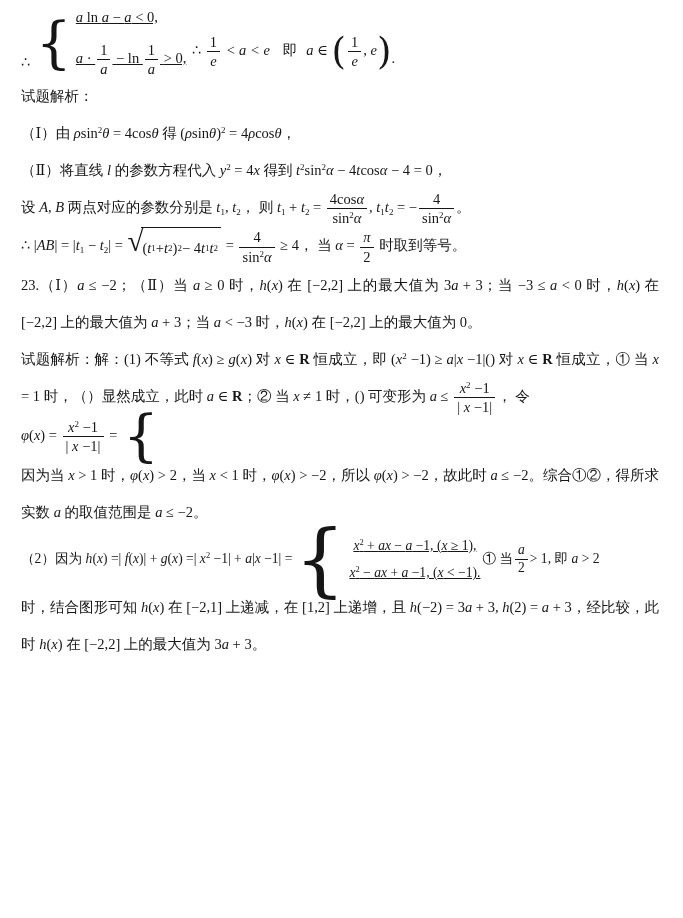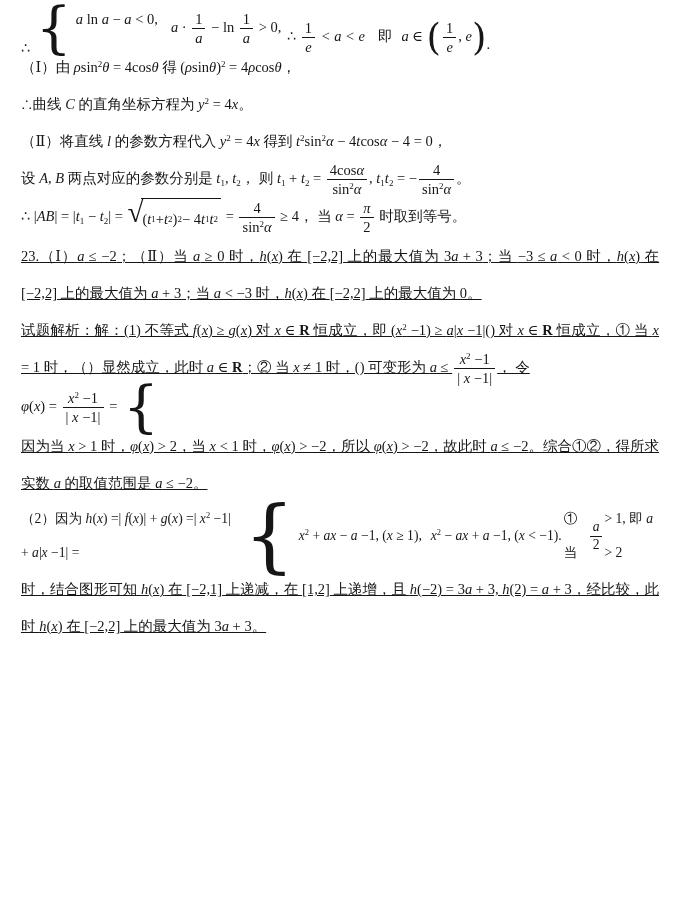--- a/index.html
+++ b/index.html
@@ -4,40 +4,40 @@
 <style>
   html,body{margin:0;padding:0;}
   body{
     width:683px;height:918px;box-sizing:border-box;overflow:hidden;
     padding:8px 24px 0 21px;
     background:#ffffff;color:#161616;
     font-family:"Liberation Serif","DejaVu Serif",serif;
     font-size:14.5px;
   }
   p.line{margin:0;line-height:2.55;}
-  .just{text-align:justify;text-decoration:underline;}
+  .just{text-align:justify;}
   .k-i{font-style:italic;}
   .k-b{font-weight:bold;}
   .k-cn{}
   .k-r{}
   sup,sub{font-size:0.62em;line-height:1;}
   sup{vertical-align:0.55em;}
   sub{vertical-align:-0.3em;}
   .seg{white-space:normal;}
   
   .frac{display:inline-flex;flex-direction:column;align-items:center;vertical-align:middle;
         line-height:1.25;margin:0 2px;text-align:center;}
   .frac .num{border-bottom:1px solid currentColor;padding:0 3px;align-self:stretch;white-space:nowrap;}
   .frac .den{padding:0 3px;white-space:nowrap;}
   
   .cases{display:inline-flex;align-items:center;vertical-align:middle;margin:0 2px;}
   .cases .brace{line-height:0.72;margin-right:4px;font-family:"DejaVu Serif","Liberation Serif",serif;font-weight:400;}
   .brace2{font-size:3.9em;}
   .brace3{font-size:5.9em;}
-  .cases-col{display:inline-flex;flex-direction:row;gap:9px;}
+  .cases-col{display:inline-flex;flex-direction:column;gap:9px;text-decoration:underline;}
   .col-left{align-items:flex-start;}
   .col-center{align-items:center;}
   .b1col{gap:13px;}
   .cases-row{white-space:nowrap;line-height:1.35;}
   
   .sqrt{display:inline-flex;align-items:stretch;vertical-align:middle;margin:0 1px;}
   .sqrt-sym{font-size:2.0em;line-height:1;margin-right:-2px;align-self:flex-start;}
   .radicand{border-top:1.4px solid currentColor;display:inline-flex;align-items:center;
             padding:2px 3px 0 1px;white-space:nowrap;}
   
@@ -85,23 +85,23 @@
           <span class="num"><span class="k-r">1</span></span>
           <span class="den"><span class="k-i">e</span></span>
         </span><span class="seg"><span class="k-i"> &lt; a &lt; e</span></span><span class="seg ji"><span class="k-cn">即</span></span><span class="seg"><span class="k-i">a</span><span class="k-r"> ∈ </span></span><span class="bigp">(</span><span class="frac">
           <span class="num"><span class="k-r">1</span></span>
           <span class="den"><span class="k-i">e</span></span>
         </span><span class="seg"><span class="k-r">, </span><span class="k-i">e</span></span><span class="bigp">)</span><span class="seg low-dot"><span class="k-r">.</span></span>
     </span>
   </p>
 
 
+  <p class="line"><span class="k-cn">试题解析：</span></p>
 
   <p class="line"><span class="k-cn">（Ⅰ）由 </span><span class="k-i">ρ</span><span class="k-r">sin</span><sup>2</sup><span class="k-i">θ</span><span class="k-r"> = 4cos</span><span class="k-i">θ</span><span class="k-cn"> 得 </span><span class="k-r">(</span><span class="k-i">ρ</span><span class="k-r">sin</span><span class="k-i">θ</span><span class="k-r">)</span><sup>2</sup><span class="k-r"> = 4</span><span class="k-i">ρ</span><span class="k-r">cos</span><span class="k-i">θ</span><span class="k-cn">，</span></p>
-  <p class="line"><span class="k-r">∴</span><span class="k-cn">曲线 </span><span class="k-i">C</span><span class="k-cn"> 的直角坐标方程为 </span><span class="k-i">y</span><sup>2</sup><span class="k-r"> = 4</span><span class="k-i">x</span><span class="k-cn">。</span></p>
 
   <p class="line"><span class="k-cn">（Ⅱ）将直线 </span><span class="k-i">l</span><span class="k-cn"> 的参数方程代入 </span><span class="k-i">y</span><sup>2</sup><span class="k-r"> = 4</span><span class="k-i">x</span><span class="k-cn"> 得到 </span><span class="k-i">t</span><sup>2</sup><span class="k-r">sin</span><sup>2</sup><span class="k-i">α</span><span class="k-r"> − 4</span><span class="k-i">t</span><span class="k-r">cos</span><span class="k-i">α</span><span class="k-r"> − 4 = 0</span><span class="k-cn">，</span></p>
 
   <p class="line">
     <span class="seg"><span class="k-cn">设 </span><span class="k-i">A</span><span class="k-r">, </span><span class="k-i">B</span><span class="k-cn"> 两点对应的参数分别是 </span><span class="k-i">t</span><sub>1</sub><span class="k-r">, </span><span class="k-i">t</span><sub>2</sub><span class="k-cn">， 则 </span><span class="k-i">t</span><sub>1</sub><span class="k-r"> + </span><span class="k-i">t</span><sub>2</sub><span class="k-r"> = </span></span><span class="frac">
         <span class="num"><span class="k-r">4cos</span><span class="k-i">α</span></span>
         <span class="den"><span class="k-r">sin</span><sup>2</sup><span class="k-i">α</span></span>
       </span><span class="seg"><span class="k-r">, </span><span class="k-i">t</span><sub>1</sub><span class="k-i">t</span><sub>2</sub><span class="k-r"> = −</span></span><span class="frac">
         <span class="num"><span class="k-r">4</span></span>
         <span class="den"><span class="k-r">sin</span><sup>2</sup><span class="k-i">α</span></span>

